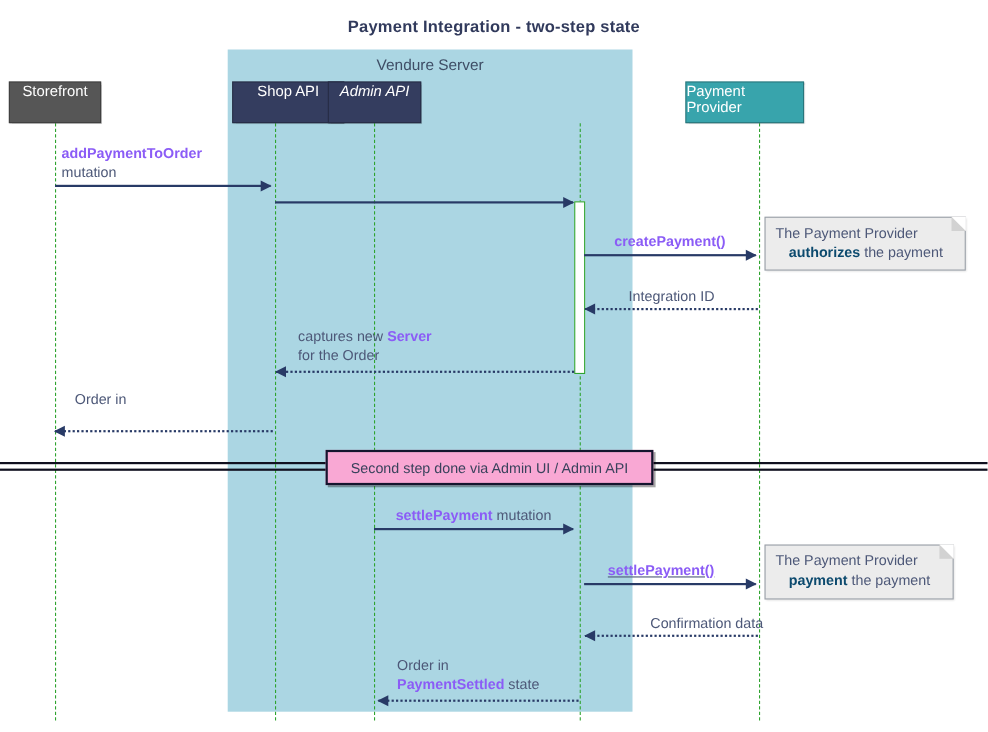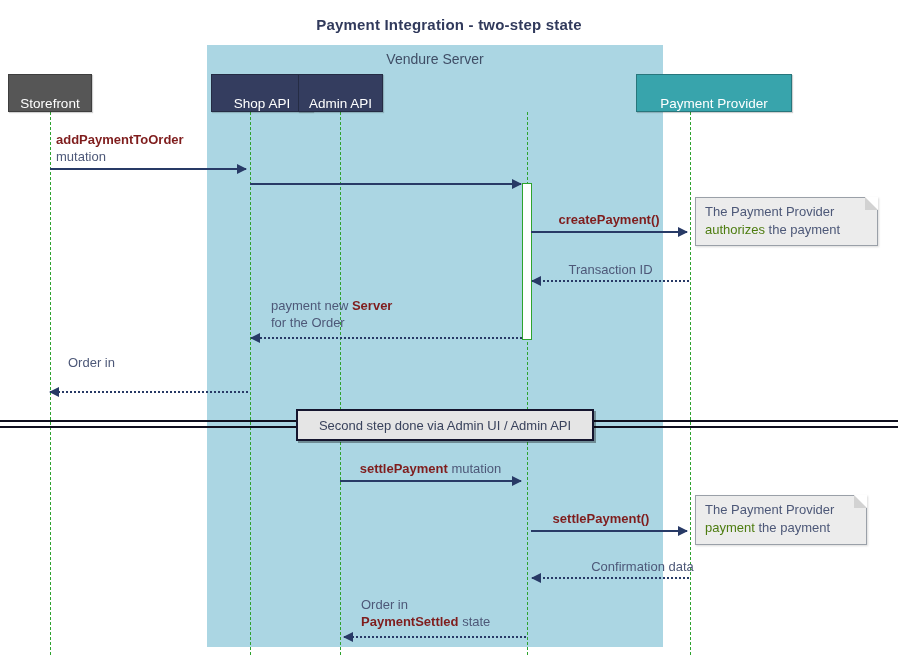--- a/index.html
+++ b/index.html
@@ -7,101 +7,101 @@
     position:relative;width:898px;height:665px;background:#ffffff;overflow:hidden;
     font-family:"Liberation Sans","DejaVu Sans",sans-serif;color:#39425c;
   }
   
   .title{
     position:absolute;top:16px;left:0;width:898px;text-align:center;
     font-size:15px;font-weight:bold;color:#313a5c;letter-spacing:.2px;
   }
   
   .frame{
-    position:absolute;left:207px;top:45px;width:456px;height:602px;
+    position:absolute;left:207px;top:45px;width:368px;height:602px;
     background:#abd6e3;z-index:1;
   }
   .frame-label{
     position:absolute;top:6px;left:0;width:100%;text-align:center;
     font-size:14px;color:#3f4e66;
   }
   
   .lifeline{
     position:absolute;top:112px;height:543px;width:0;
     border-left:1px dashed #2ea32e;z-index:2;
   }
   
   .participant{
-    position:absolute;top:74px;height:38px;display:flex;align-items:flex-end;justify-content:center;
+    position:absolute;top:74px;height:38px;display:flex;align-items:flex-start;justify-content:center;
     font-size:13.5px;color:#ffffff;z-index:3;box-sizing:border-box;
     border:1px solid rgba(0,0,0,0.28);box-shadow:1px 1px 1px rgba(0,0,0,0.18);
   }
   .p-navy{background:#343d5f;}
   .p-gray{background:#565656;}
   .p-teal{background:#38a4ac;}
   #p-storefront{left:8px;width:84px;}
   #p-shop-api{left:211px;width:102px;}
-  #p-admin-api{left:298px;width:85px;}
+  #p-admin-api{left:298px;width:85px;font-style:italic;}
   #p-pmh{left:445px;width:165px;}
-  #p-provider{left:636px;width:156px;}
+  #p-provider{left:623px;width:108px;}
   
   .activation{
     position:absolute;left:522px;top:183px;width:8px;height:155px;
     background:#ffffff;border:1px solid #2ea32e;z-index:4;
   }
   
   .msg{position:absolute;height:0;z-index:5;}
   .msg.solid{border-top:2px solid #283a66;}
   .msg.dotted{border-top:2px dotted #283a66;}
   .head{position:absolute;width:0;height:0;border-style:solid;}
   .head-r{right:-1px;top:-6px;border-width:5px 0 5px 10px;border-color:transparent transparent transparent #283a66;}
   .head-l{left:-1px;top:-6px;border-width:5px 10px 5px 0;border-color:transparent #283a66 transparent transparent;}
   
   .mlabel{position:absolute;font-size:13px;line-height:17px;color:#4d5878;z-index:5;white-space:nowrap;}
-  .mlabel .b,.mlabel b{font-weight:bold;color:#7f1d1d;}
+  .mlabel .b,.mlabel b{font-weight:bold;color:#8b5cf6;}
   .center{text-align:center;}
   #l-m0{left:56px;top:131px;}
   #l-m2{left:531px;top:211px;width:156px;}
   #l-m3{left:532px;top:261px;width:157px;}
   #l-m4{left:271px;top:297px;}
   #l-m5{left:68px;top:354px;}
   #l-m6{left:340px;top:460px;width:181px;}
-  #l-m7{left:521px;top:510px;width:160px;}
+  #l-m7{left:521px;top:510px;width:160px;text-decoration:underline;}
   #l-m8{left:564px;top:558px;width:157px;}
   #l-m9{left:361px;top:596px;}
   #m0{left:50px;top:168px;width:196px;}
   #m1{left:250px;top:183px;width:271px;}
   #m2{left:531px;top:231px;width:156px;}
   #m3{left:532px;top:280px;width:157px;}
   #m4{left:251px;top:337px;width:271px;}
   #m5{left:50px;top:391px;width:198px;}
   #m6{left:340px;top:480px;width:181px;}
   #m7{left:531px;top:530px;width:156px;}
   #m8{left:532px;top:577px;width:157px;}
   #m9{left:344px;top:636px;width:182px;}
   
   .note{
     position:absolute;background:#ececec;border:1px solid #9aa0a8;z-index:6;
     font-size:13px;line-height:18px;color:#4d5878;padding:5px 10px 6px 9px;box-sizing:border-box;
     box-shadow:1px 1px 2px rgba(0,0,0,0.15);
   }
-  .note b{font-weight:normal;color:#4d7c0f;}
+  .note b{font-weight:bold;color:#0c4a6e;margin-left:12px;}
   .note .fold{
     position:absolute;top:-1px;right:-1px;width:0;height:0;border-style:solid;
     border-width:0 13px 13px 0;border-color:#ffffff #ffffff #d2d2d2 #d2d2d2;
   }
   #note-1{left:695px;top:197px;width:183px;height:49px;}
   #note-2{left:695px;top:495px;width:172px;height:50px;}
   
   .divider-line{position:absolute;left:0;width:898px;height:2px;background:#10101f;z-index:4;}
   #divline-1{top:420px;}
   #divline-2{top:426px;}
   .divider-box{
     position:absolute;left:296px;top:409px;width:298px;height:32px;z-index:6;
-    background:#e5e5e5;border:2px solid #15152e;box-sizing:border-box;
+    background:#f9a8d4;border:2px solid #15152e;box-sizing:border-box;
     display:flex;align-items:center;justify-content:center;
     font-size:13px;color:#39425c;box-shadow:2px 2px 0 rgba(0,0,0,0.35);
   }
 </style>
 </head>
 <body>
 
 <div id="diagram">
 
   <div class="title">Payment Integration - two-step state</div>
@@ -166,24 +166,24 @@
     </div>
 
   <div id="l-m0" class="mlabel">
     <div><b>addPaymentToOrder</b></div>
     <div><span>mutation</span></div>
   </div>
   <div id="l-m2" class="mlabel center">
     <div><b>createPayment()</b></div>
   </div>
   <div id="l-m3" class="mlabel center">
-    <div><span>Transaction ID</span></div>
+    <div><span>Integration ID</span></div>
   </div>
   <div id="l-m4" class="mlabel">
-    <div><span>payment new </span><b>Server</b></div>
+    <div><span>captures new </span><b>Server</b></div>
     <div><span>for the Order</span></div>
   </div>
   <div id="l-m5" class="mlabel">
     <div><span>Order in</span></div>
   </div>
   <div id="l-m6" class="mlabel center">
     <div><b>settlePayment</b><span> mutation</span></div>
   </div>
   <div id="l-m7" class="mlabel center">
     <div><b>settlePayment()</b></div>

